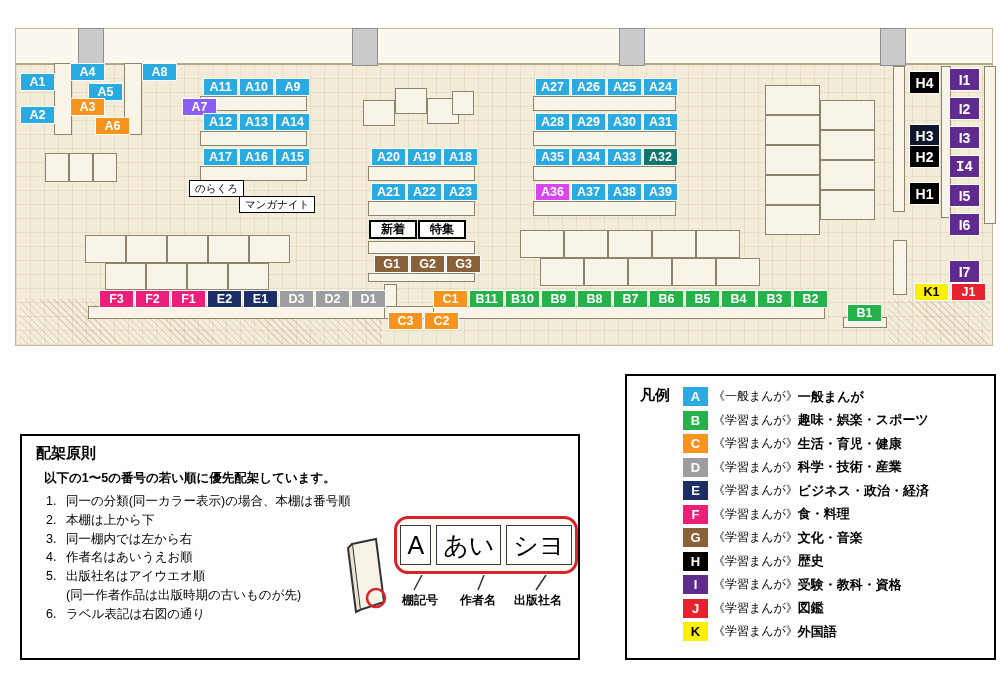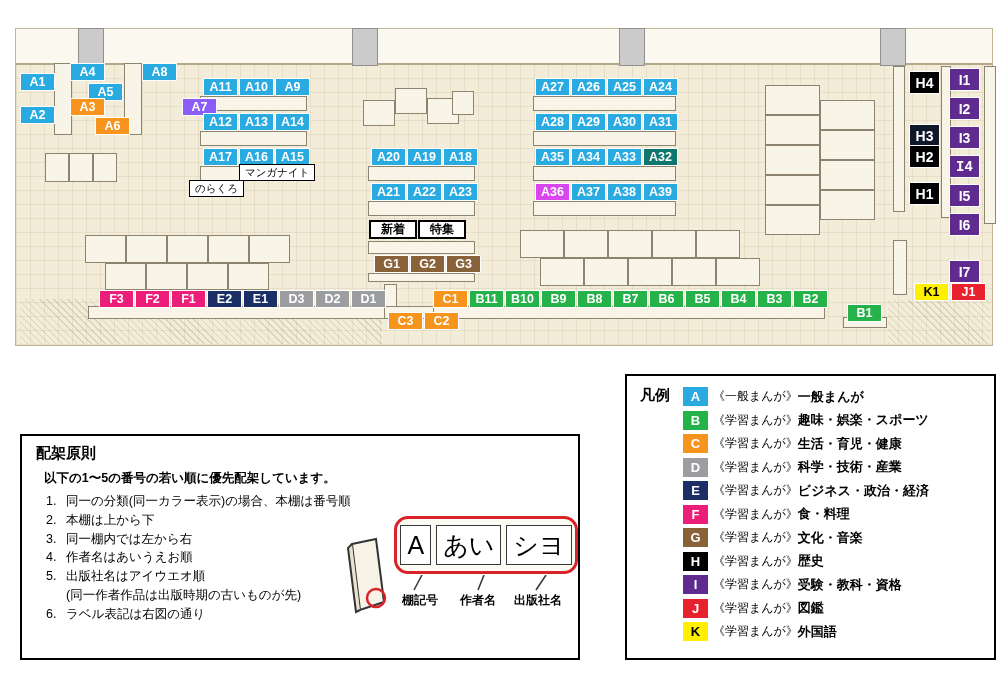--- a/index.html
+++ b/index.html
@@ -197,21 +197,21 @@
       <div class="shelf-label big" style="left: 949px; top: 68px; background: rgb(95, 43, 142);">I1</div>
       <div class="shelf-label big" style="left: 949px; top: 97px; background: rgb(95, 43, 142);">I2</div>
       <div class="shelf-label big" style="left: 949px; top: 126px; background: rgb(95, 43, 142);">I3</div>
       <div class="shelf-label big" style="left: 949px; top: 155px; background: rgb(95, 43, 142); font-family: Liberation Mono, monospace;">I4</div>
       <div class="shelf-label big" style="left: 949px; top: 184px; background: rgb(95, 43, 142);">I5</div>
       <div class="shelf-label big" style="left: 949px; top: 213px; background: rgb(95, 43, 142);">I6</div>
       <div class="shelf-label big" style="left: 949px; top: 260px; background: rgb(95, 43, 142);">I7</div>
       <div class="shelf-label" style="left: 914px; top: 283px; background: rgb(255, 239, 0); color: rgb(0, 0, 0);">K1</div>
       <div class="shelf-label" style="left: 951px; top: 283px; background: rgb(232, 33, 46);">J1</div>
       <div class="map-text" style="left: 189px; top: 180px;">のらくろ</div>
-      <div class="map-text" style="left: 239px; top: 164px;">マンガナイト</div>
+      <div class="map-text" style="left: 239px; top: 196px;">マンガナイト</div>
       <div class="map-text heavy" style="left: 369px; top: 220px;">新着</div>
       <div class="map-text heavy" style="left: 418px; top: 220px;">特集</div>
     </div>
 
   <div class="panel principles">
     <div class="principles-title">配架原則</div>
     <div class="principles-intro">以下の1〜5の番号の若い順に優先配架しています。</div>
     <ol class="principles-list">
         <li>同一の分類(同一カラー表示)の場合、本棚は番号順</li>
         <li>本棚は上から下</li>

